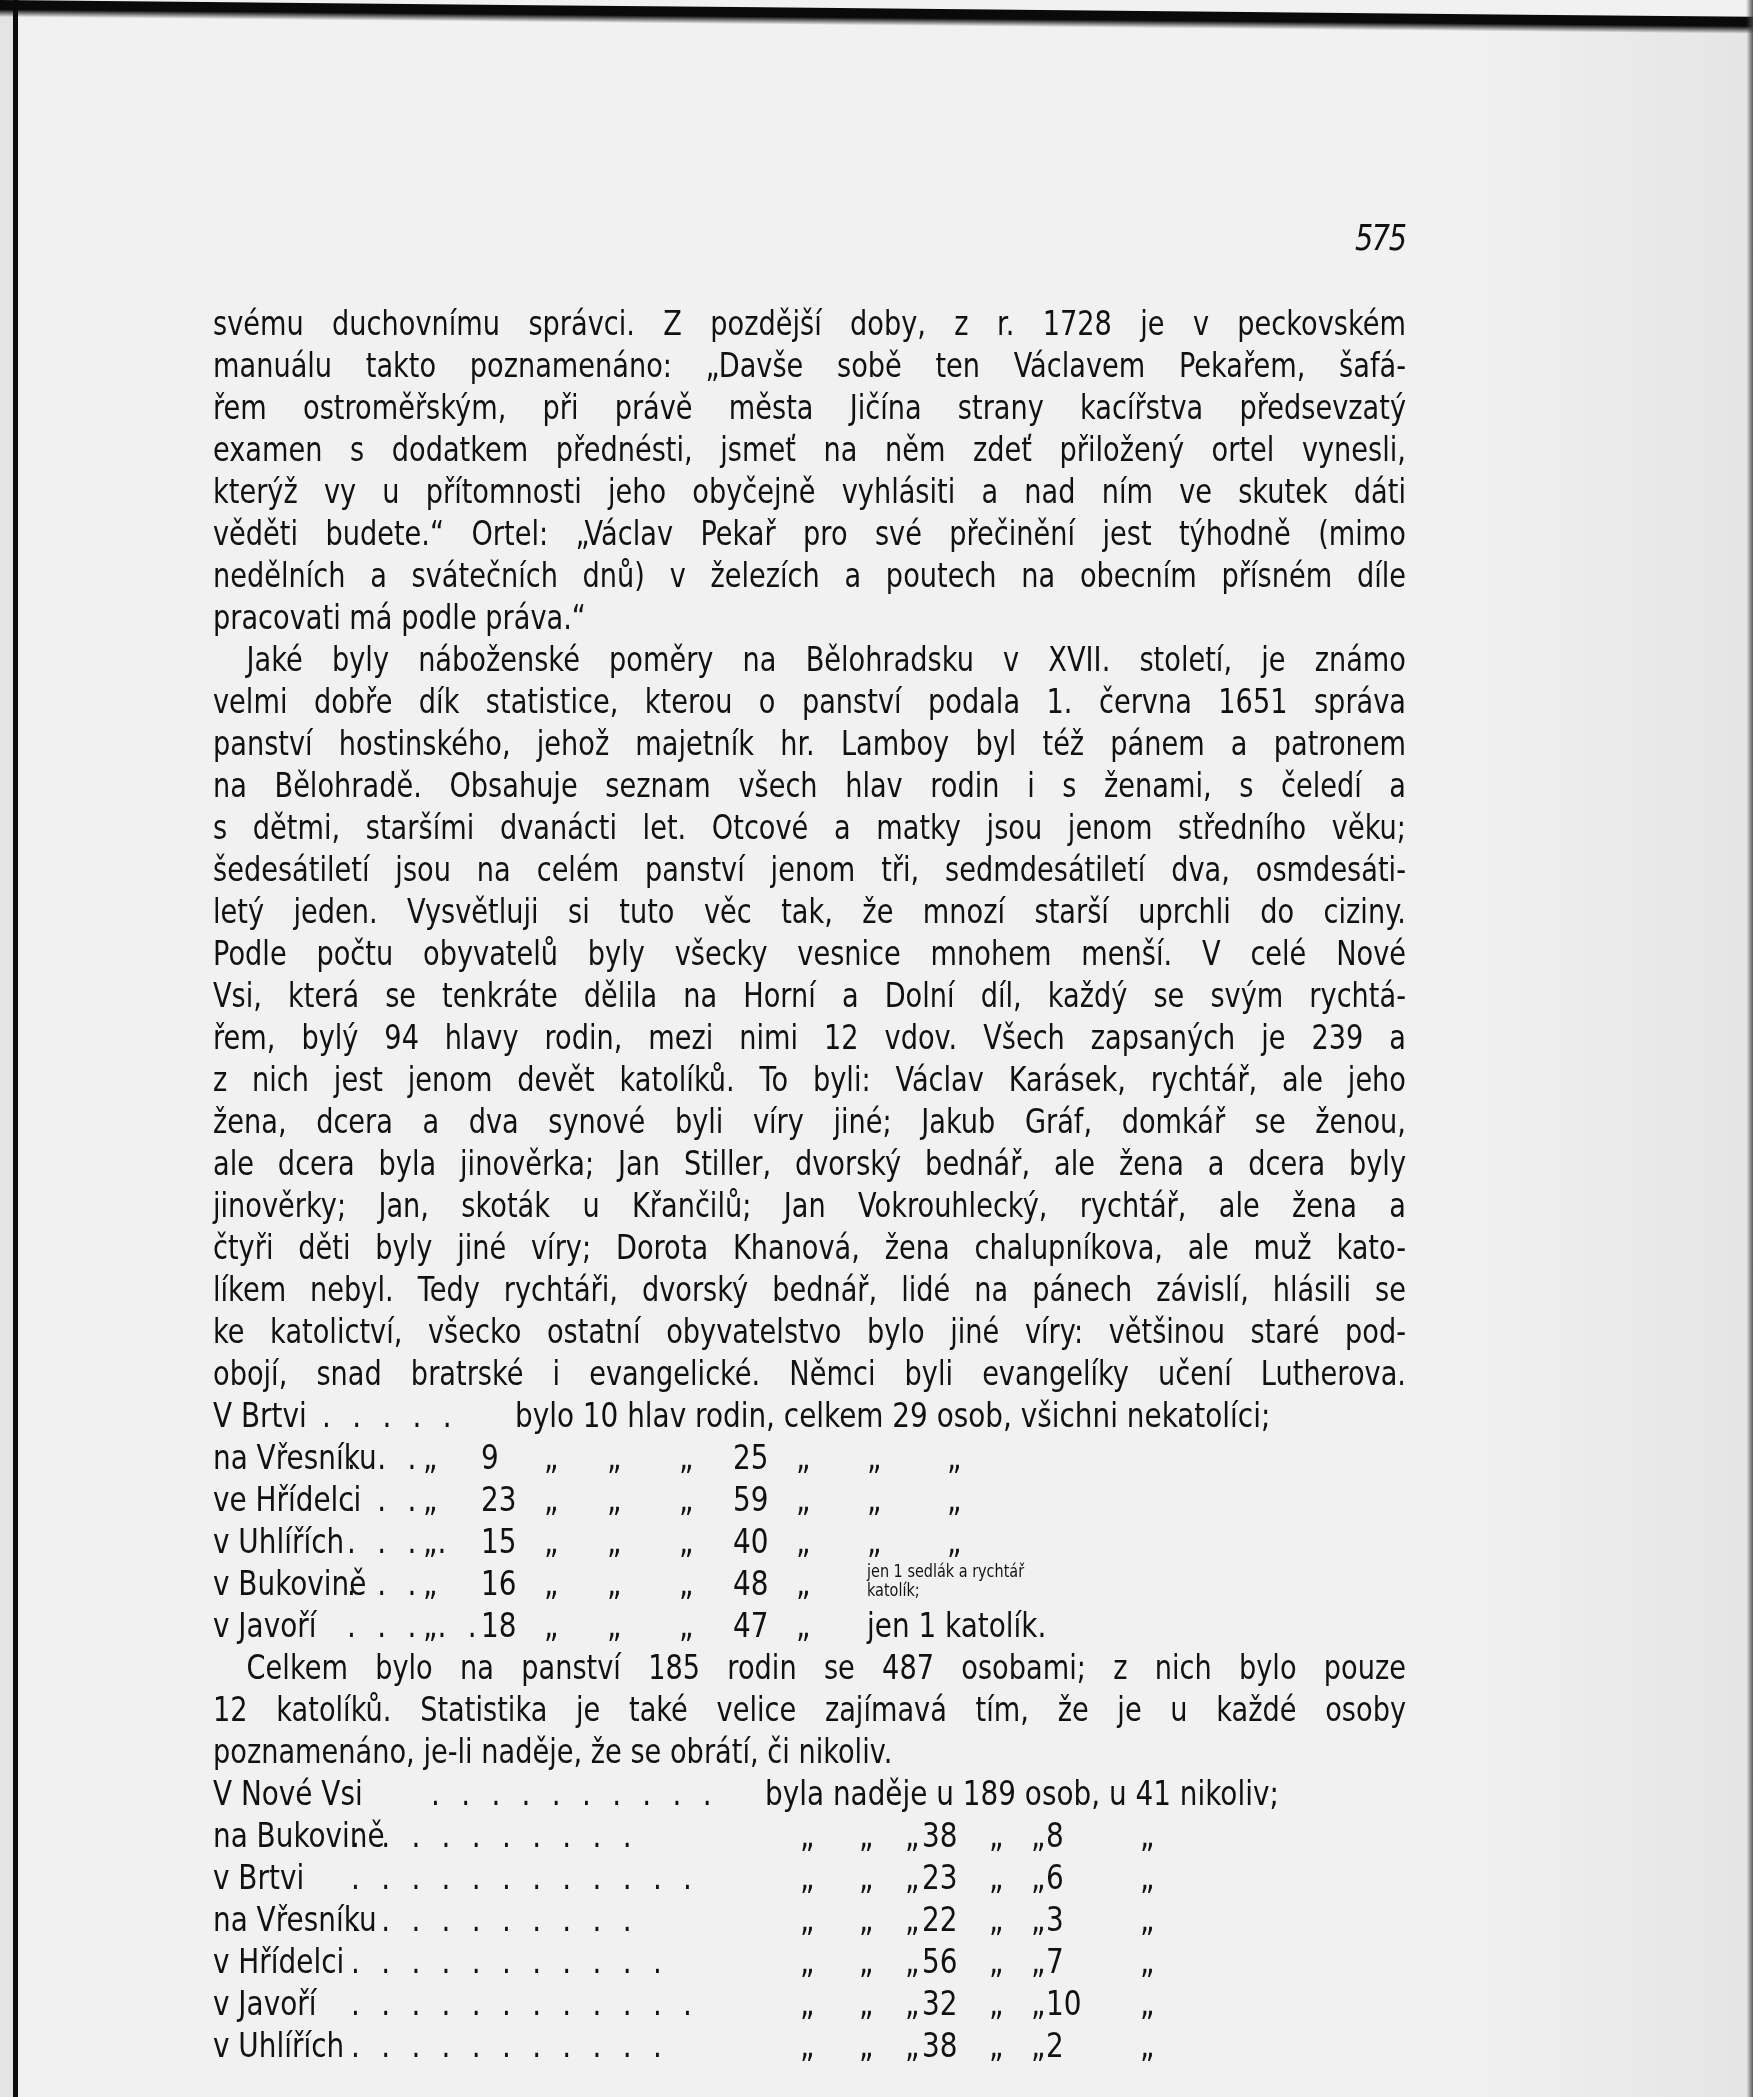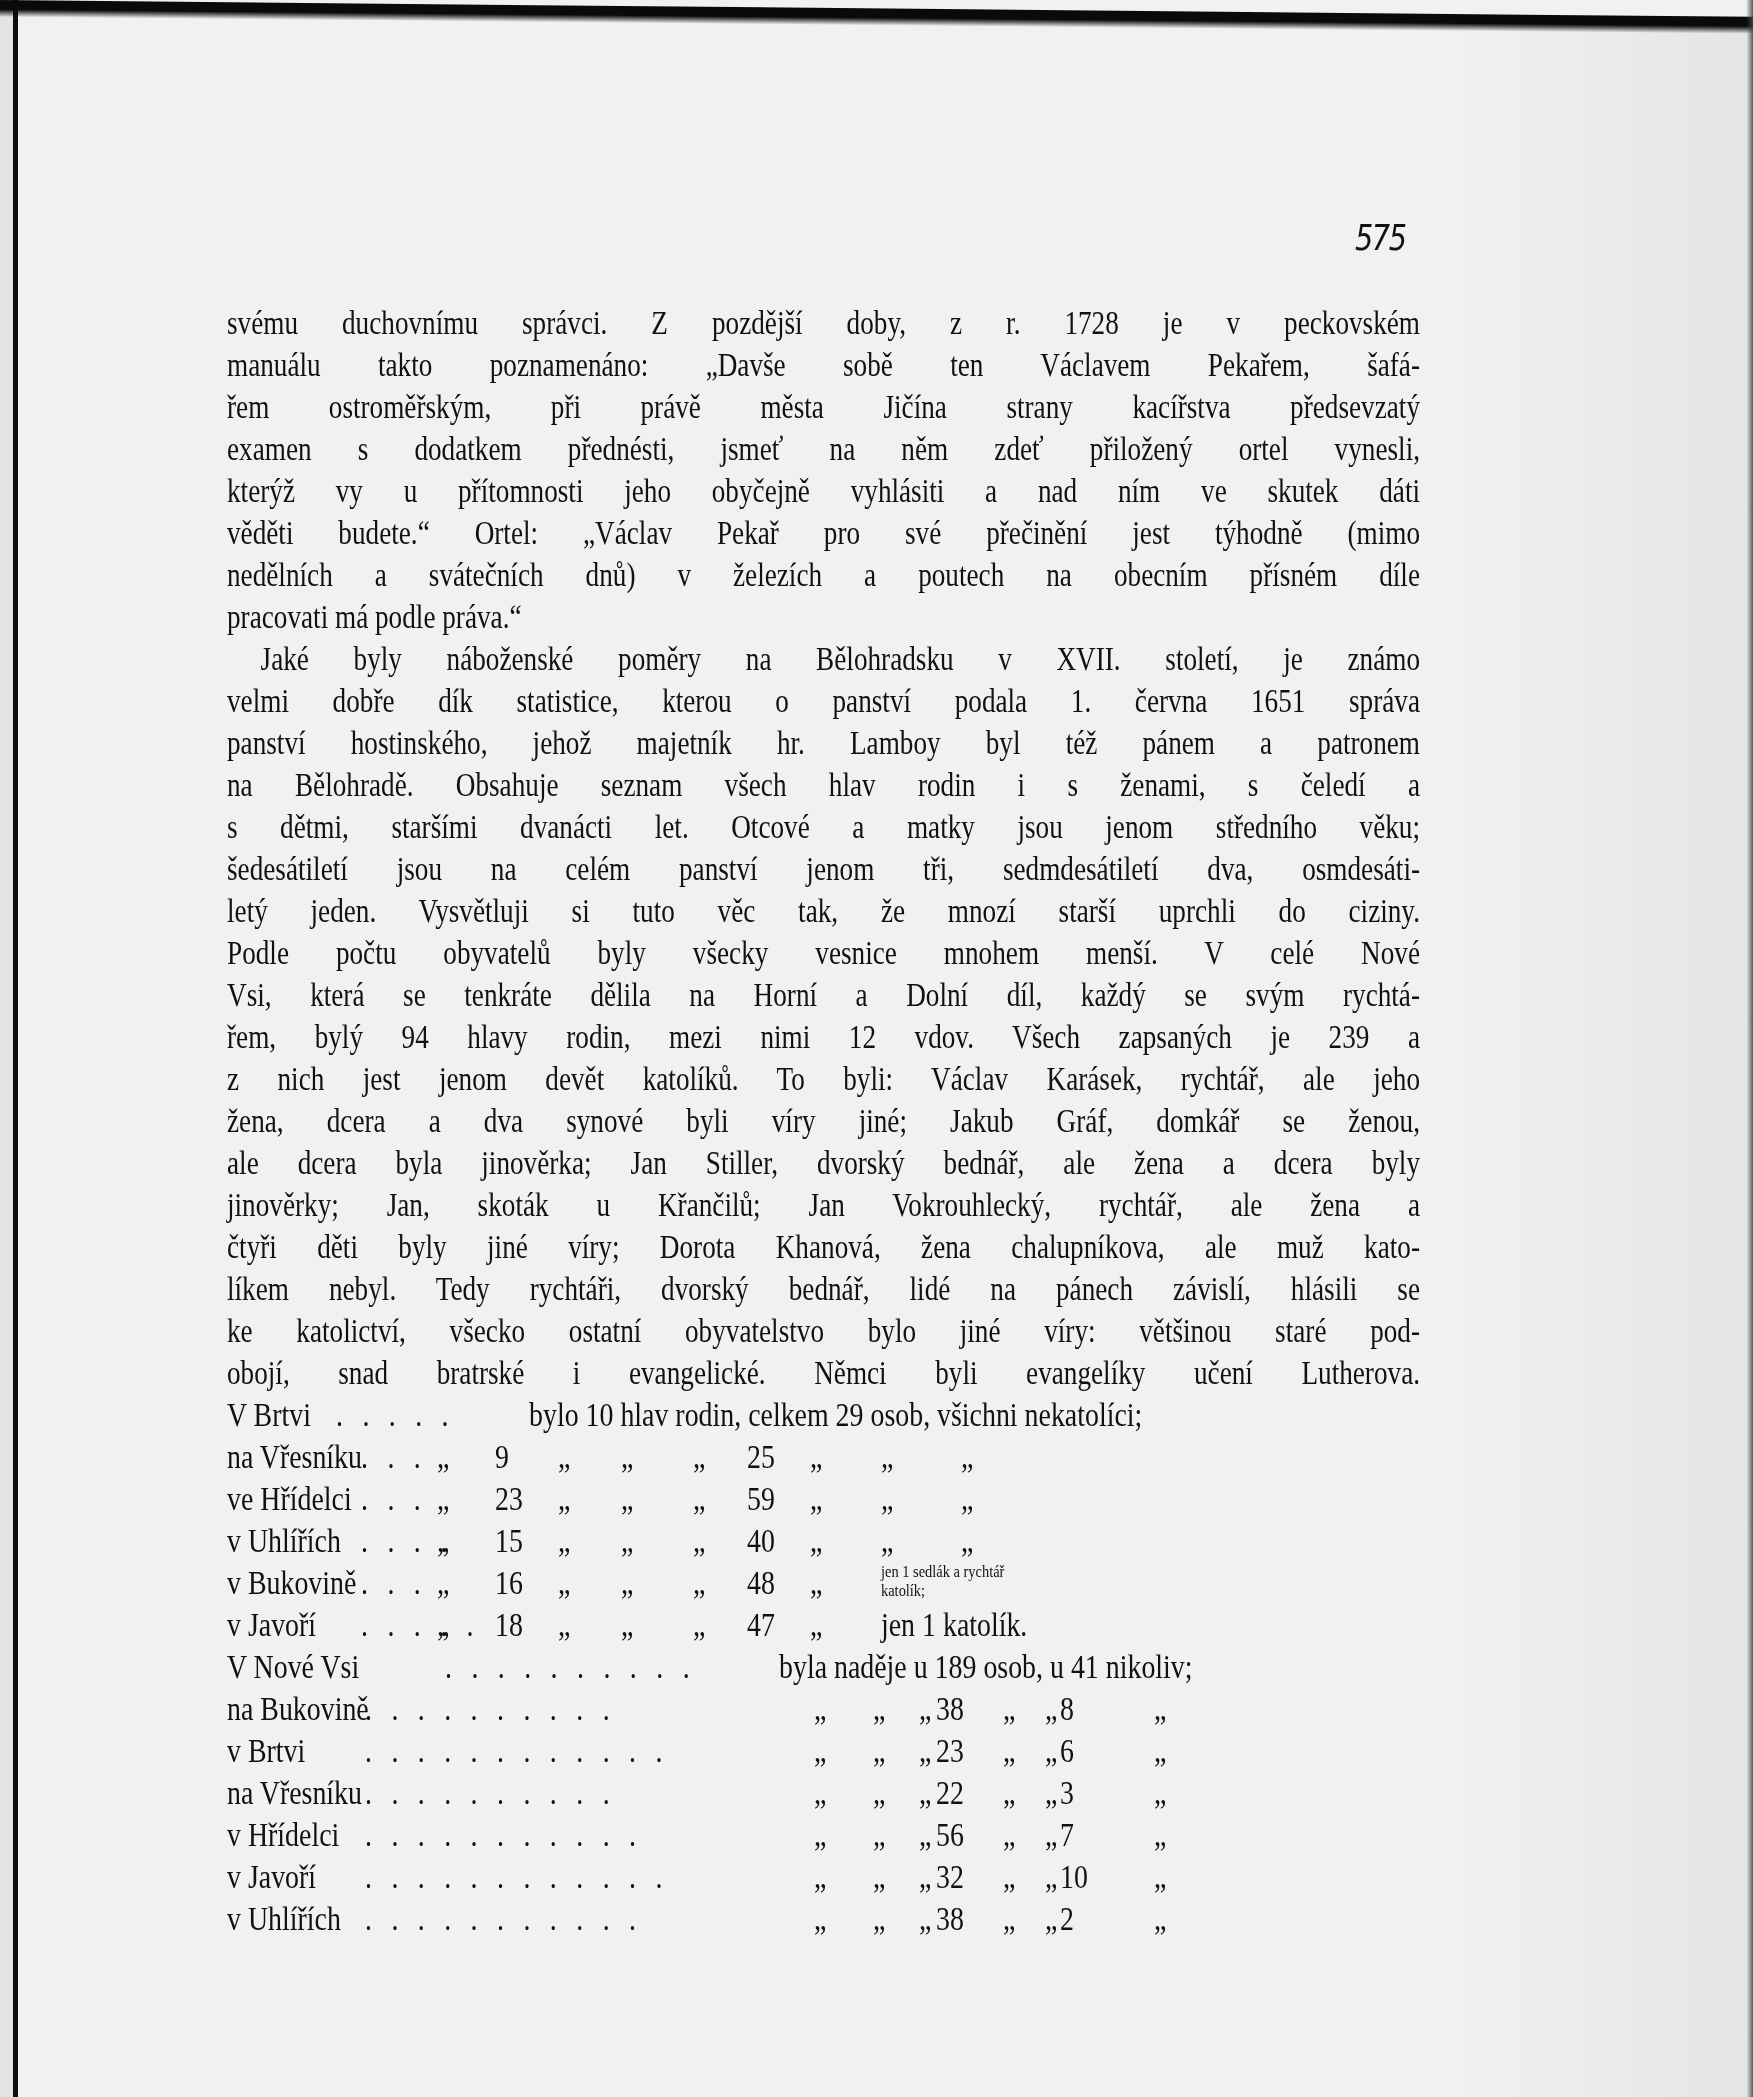--- a/index.html
+++ b/index.html
@@ -29,21 +29,21 @@
     position: absolute; right: 8.4px; top: 25px; width: 294px; height: 2383px;
     background: linear-gradient(to right, rgba(0,0,0,0), rgba(0,0,0,0.05));
     pointer-events: none;
   }
   .page-number {
     position: absolute; left: 1355px; top: 218px;
     font-size: 35px; font-style: italic; letter-spacing: -1.7px;
     transform: scaleX(0.82); transform-origin: left top;
   }
   .text-block {
-    position: absolute; left: 227px; top: 302px; width: 1193px; font-family: Liberation Serif, serif;
+    position: absolute; left: 213px; top: 302px; width: 1193px;
   }
   .line {
     height: 42px; line-height: 42px; font-size: 34px;
     white-space: nowrap; text-align: justify; text-align-last: justify;
     transform: scaleX(0.80); transform-origin: left center; width: 125%;
   }
   .line.last { text-align-last: left; }
   .line.indent { padding-left: 42px; box-sizing: border-box; }
   .tbl-row {
     position: relative; height: 42px; line-height: 42px; font-size: 34px;
@@ -170,20 +170,25 @@
           <span style="left: 331px;">„</span>
           <span style="left: 394px;">„</span>
           <span style="left: 466px;">„</span>
           <span style="left: 520px;">47</span>
           <span style="left: 583px;">„</span>
           <span style="left: 654px;">jen 1 katolík.</span>
         </div>
       </div>
   </div>
 
+  <div>
+    <div class="line indent">Celkem bylo na panství 185 rodin se 487 osobami; z nich bylo pouze</div>
+    <div class="line">12 katolíků. Statistika je také velice zajímavá tím, že je u každé osoby</div>
+    <div class="line last">poznamenáno, je-li naděje, že se obrátí, či nikoliv.</div>
+  </div>
 
   <div>
     <div class="tbl-row">
       <span class="c-place">V Nové Vsi</span>
       <span style="left:218px; letter-spacing:7.6px;">. . . . . . . . . .</span>
       <span style="left:552px;">byla naděje u 189 osob, u 41 nikoliv;</span>
     </div>
     <div id="hope-rows">
         <div class="tbl-row">
           <span style="left: 0px;">na Bukovině</span>

